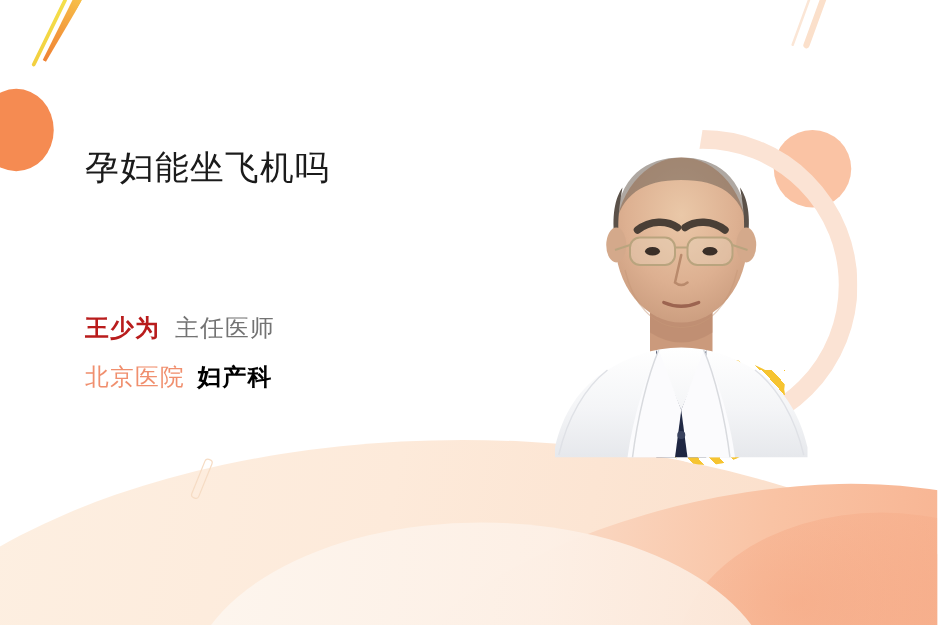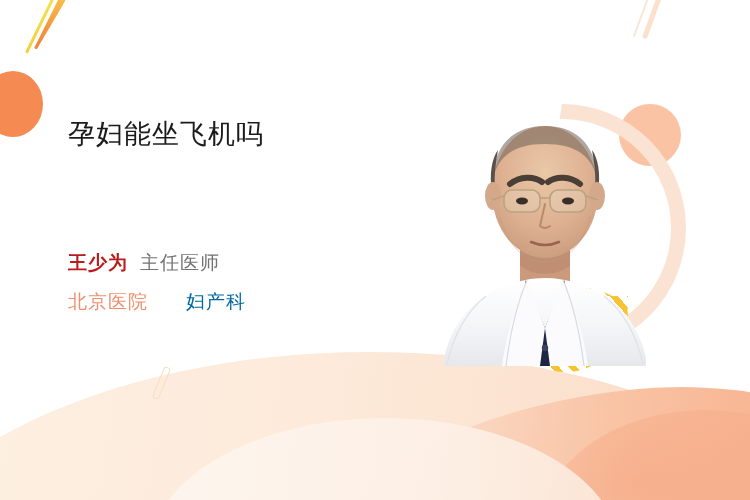--- a/index.html
+++ b/index.html
@@ -200,23 +200,22 @@
   .doc-title {
     color: #737373;
     font-weight: 400;
   }
   .hospital {
     color: #f08f6e;
     font-weight: 400;
     margin-right: 10px;
   }
   .dept {
-    color: #0369a1;
-    font-weight: 400;
-    margin-left: 28px;
+    color: #000000;
+    font-weight: 700;
   }
 </style>
 </head>
 <body>
 
 <div id="canvas">
 
   <div class="deco wave-pale"></div>
   <div class="deco wave-salmon"></div>
   <div class="deco wave-lobe"></div>

